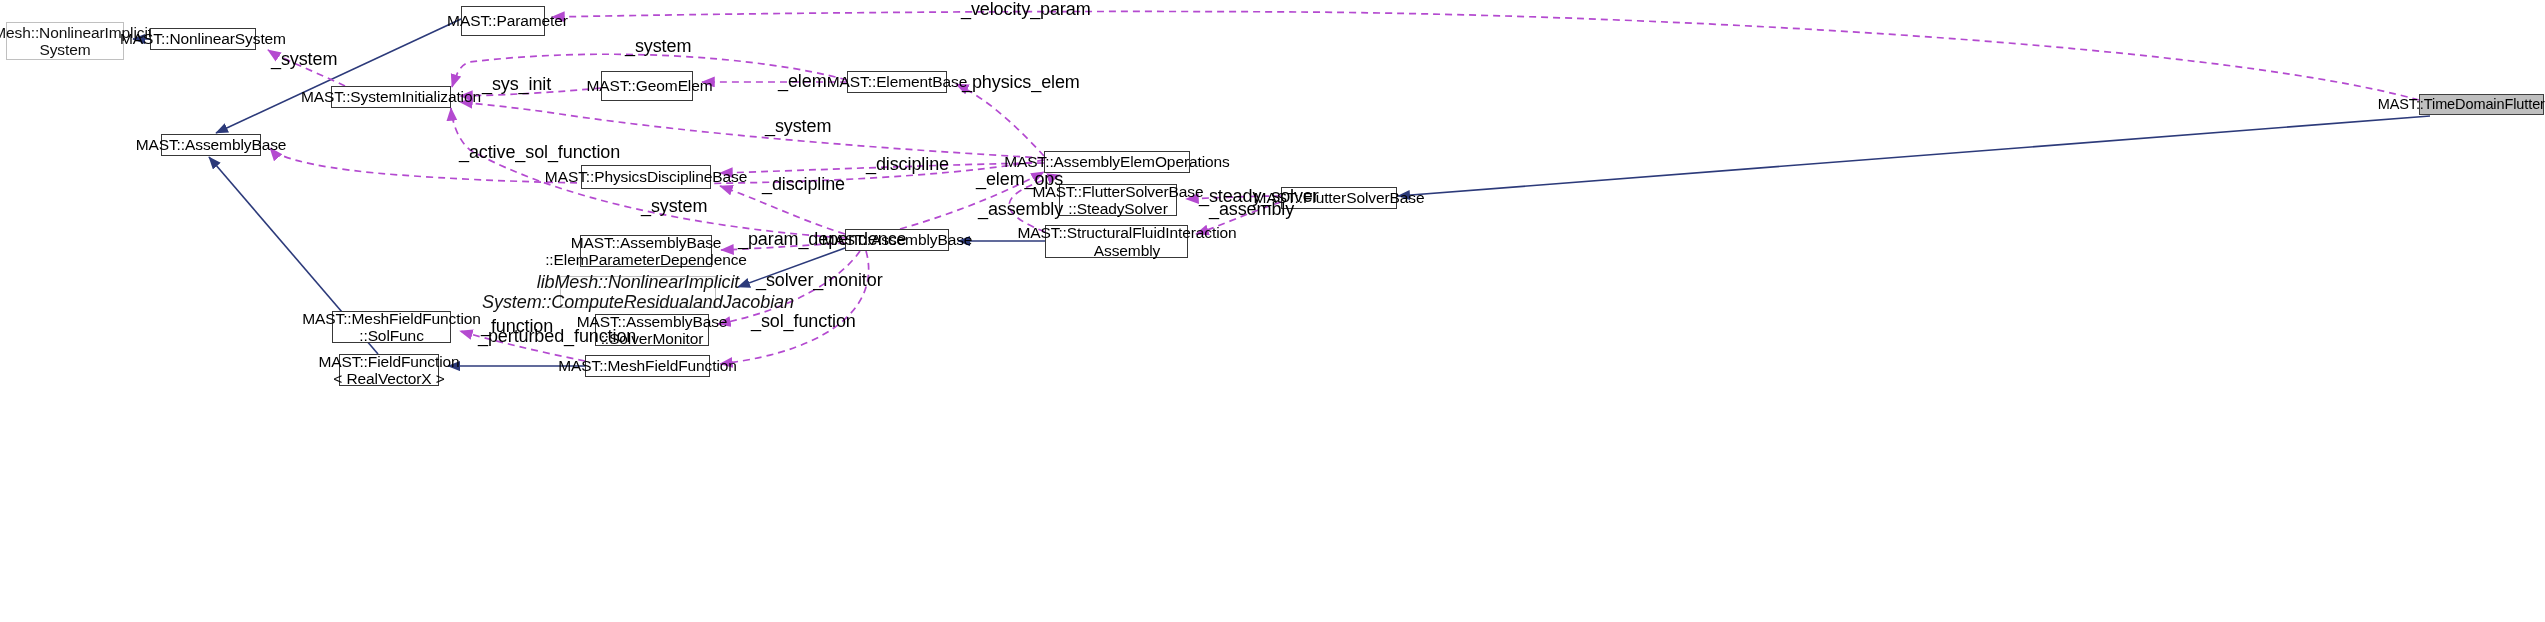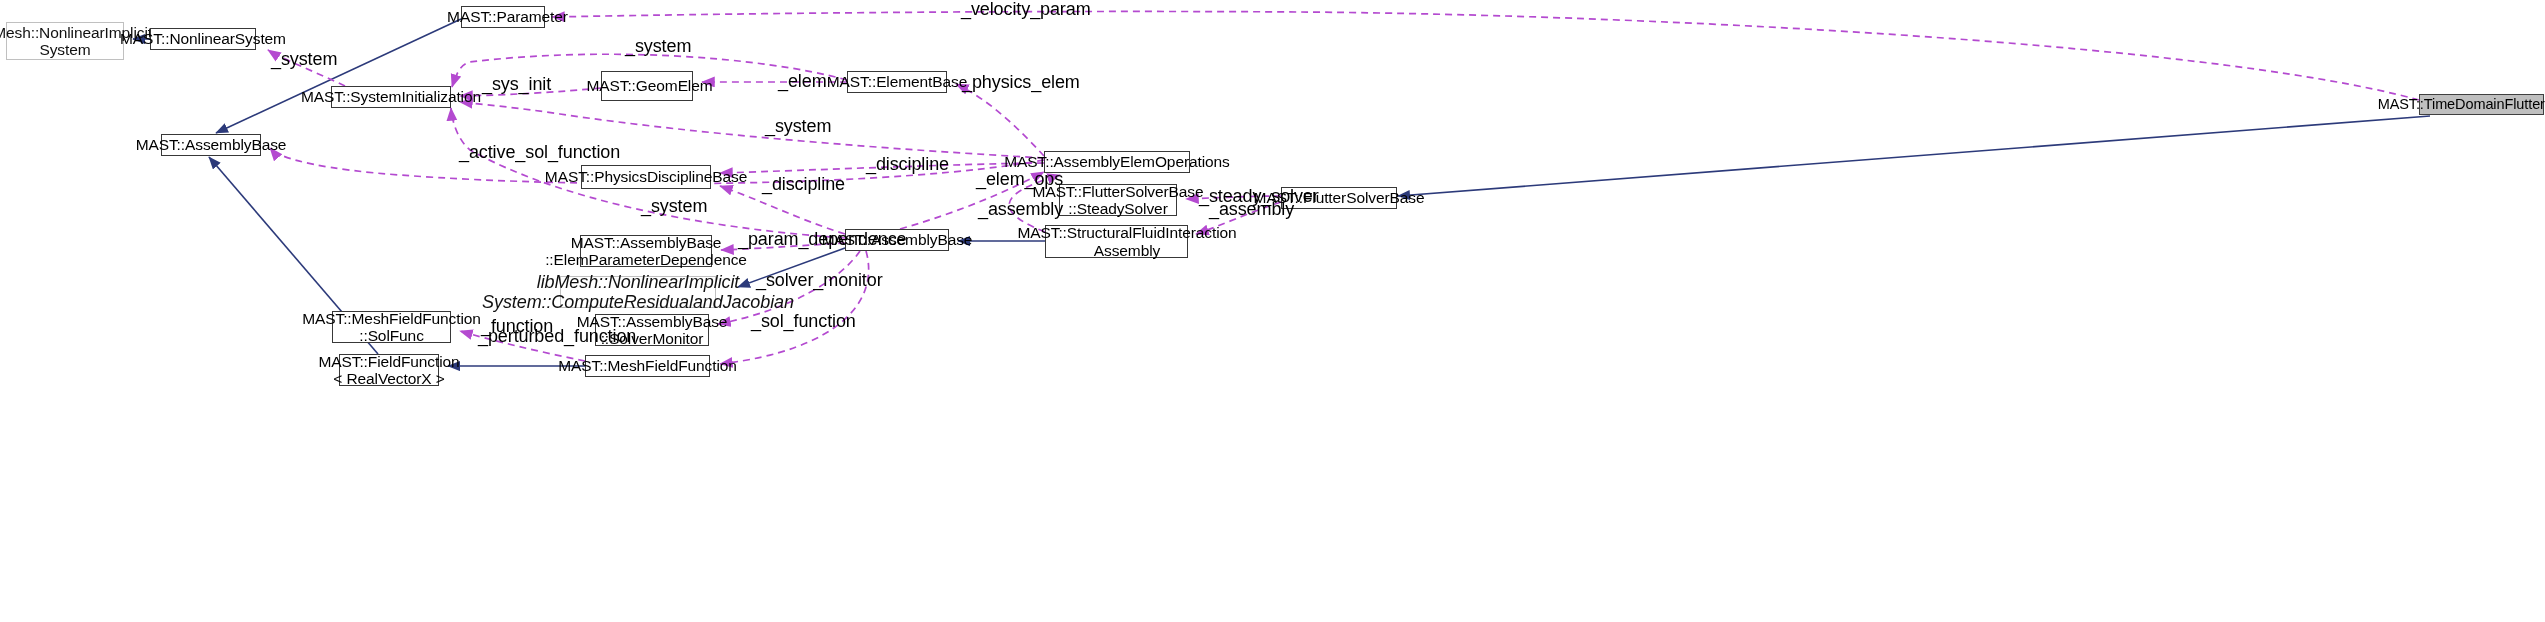--- a/index.html
+++ b/index.html
@@ -108,21 +108,21 @@
       <path d="M866,251 C880,300 840,350 720,364" marker-end="url(#arrow-purple)"></path>
       <path d="M585,361 C540,352 490,340 460,331" marker-end="url(#arrow-purple)"></path>
     </g>
   </svg>
 
   <div class="node external" style="left:6px; top:22px; width:118px; height:38px;">libMesh::NonlinearImplicit
 System</div>
 
   <div class="node strong" style="left:150px; top:28px; width:106px; height:22px;text-align:center;">MAST::NonlinearSystem</div>
 
-  <div class="node strong" style="left:461px; top:6px; width:84px; height:22px;padding-left:12px;">MAST::Parameter</div>
+  <div class="node strong" style="left:461px; top:6px; width:84px; height:30px;padding-left:12px;">MAST::Parameter</div>
 
   <div class="node strong" style="left:331px; top:86px; width:120px; height:22px;">MAST::SystemInitialization</div>
 
   <div class="node strong" style="left:601px; top:71px; width:92px; height:30px;padding-left:8px;">MAST::GeomElem</div>
 
   <div class="node strong" style="left:847px; top:71px; width:100px; height:22px;">MAST::ElementBase</div>
 
   <div class="node highlight" style="left:2419px; top:94px; width:125px; height:21px; font-size:14.5px;">MAST::TimeDomainFlutterSolver</div>
 
   <div class="node strong" style="left:161px; top:134px; width:100px; height:22px;">MAST::AssemblyBase</div>

